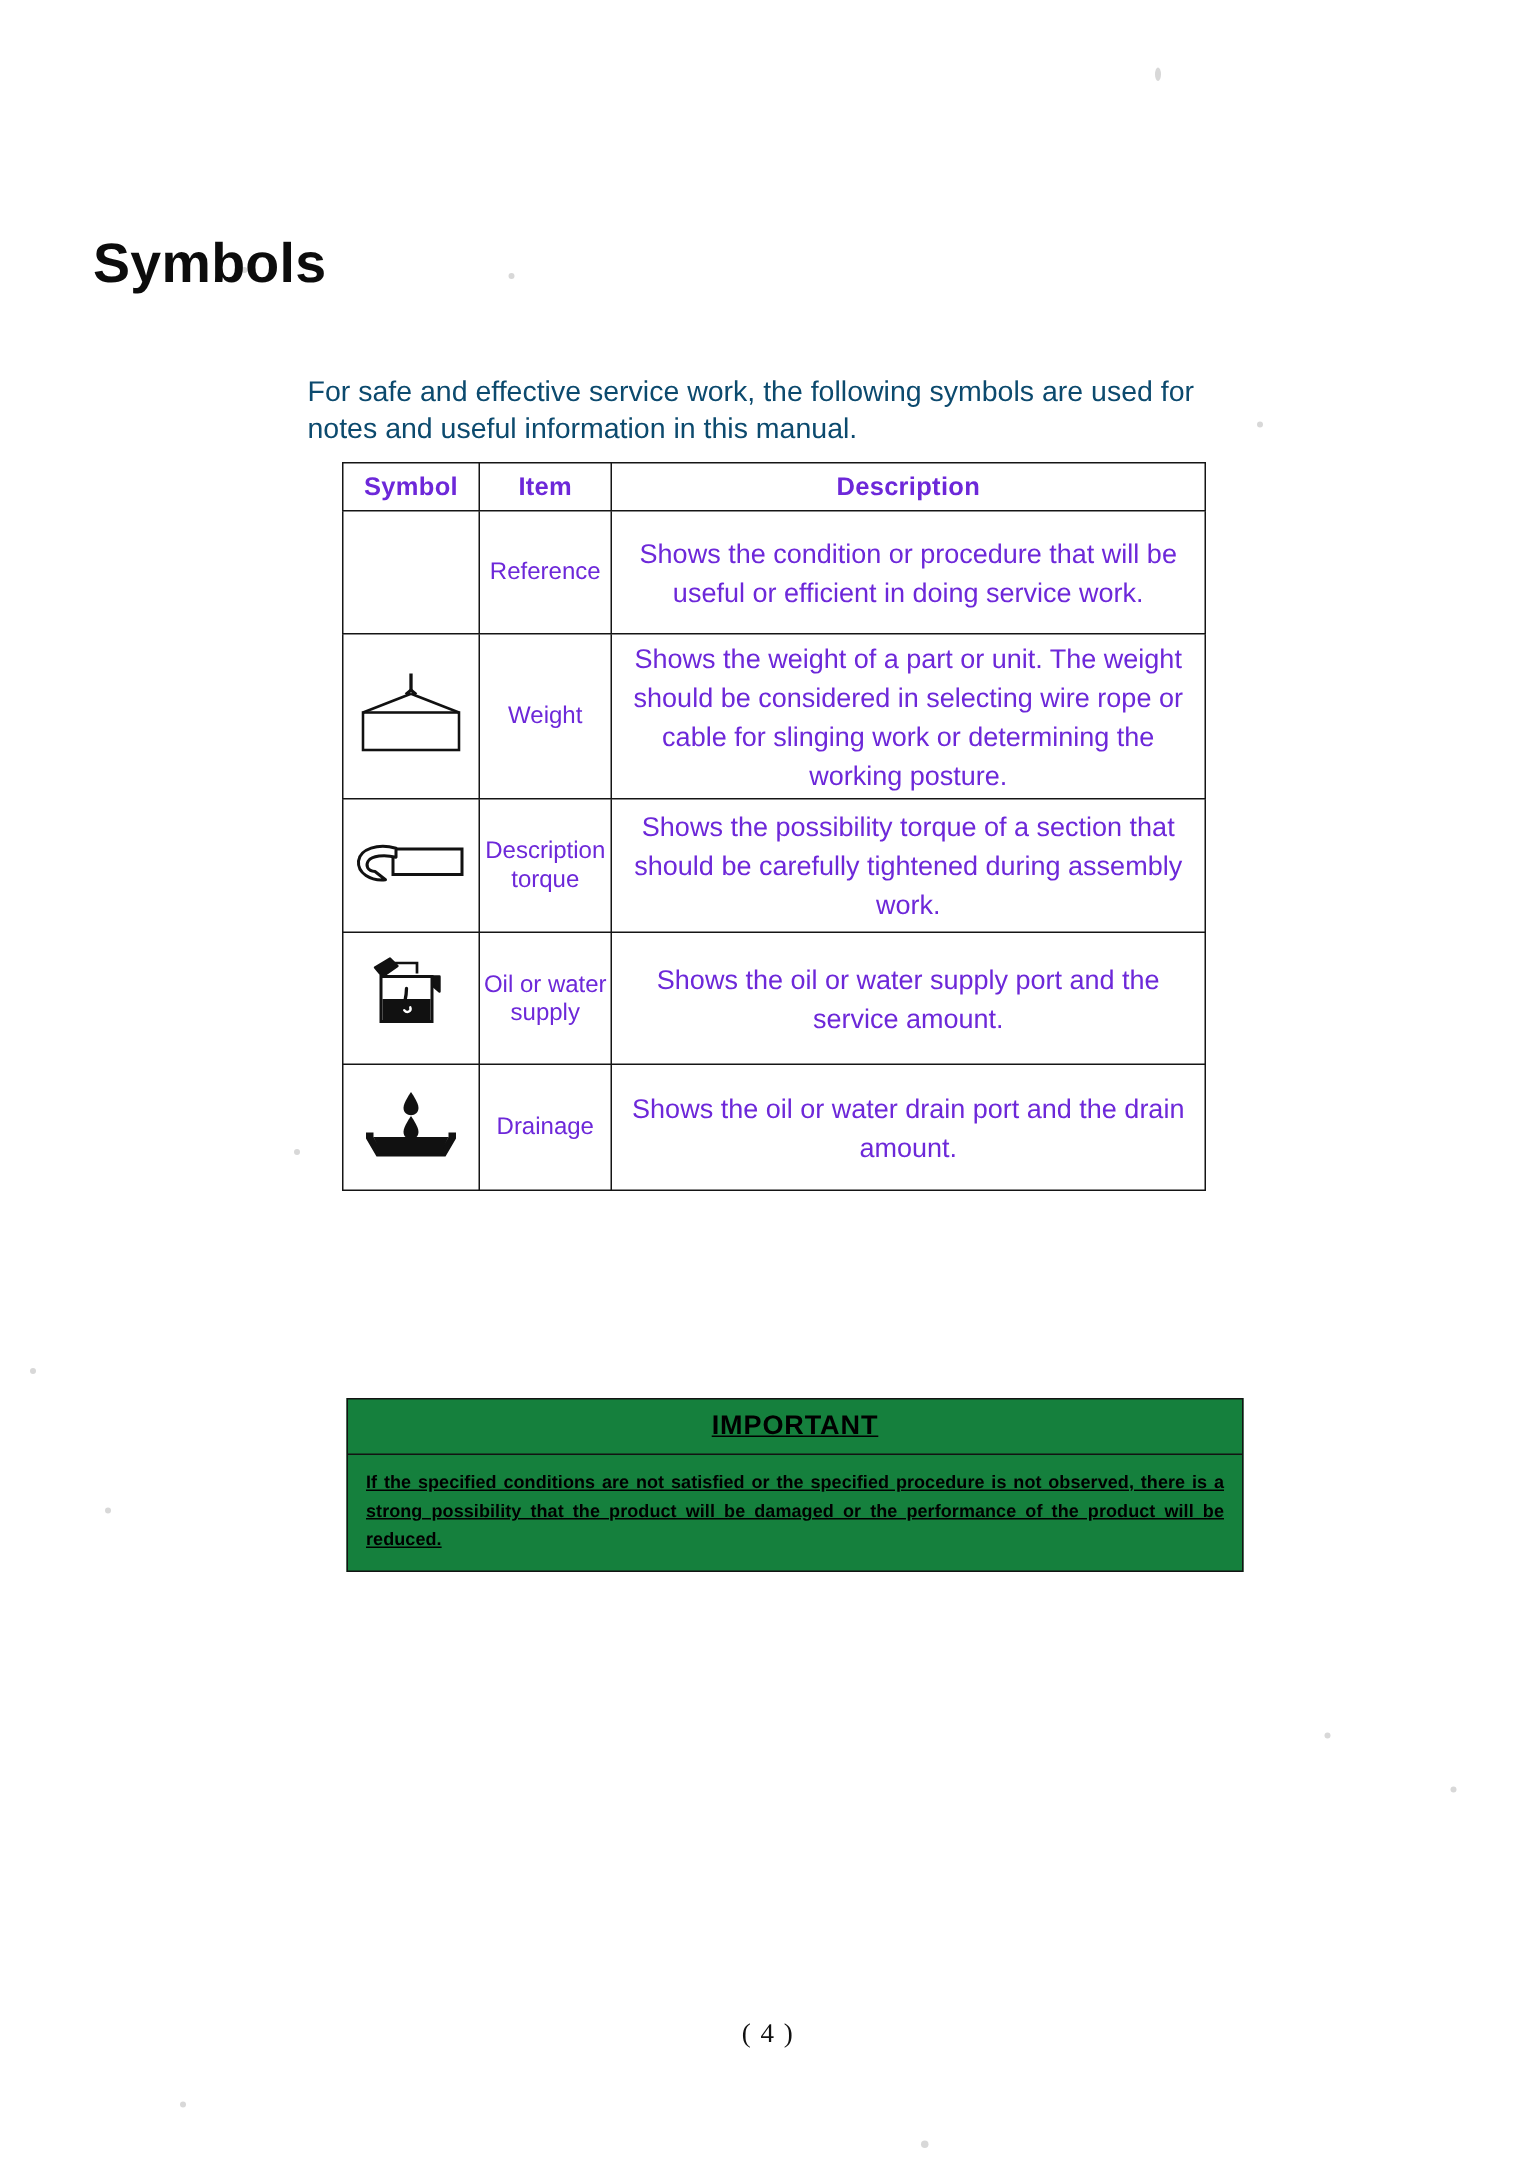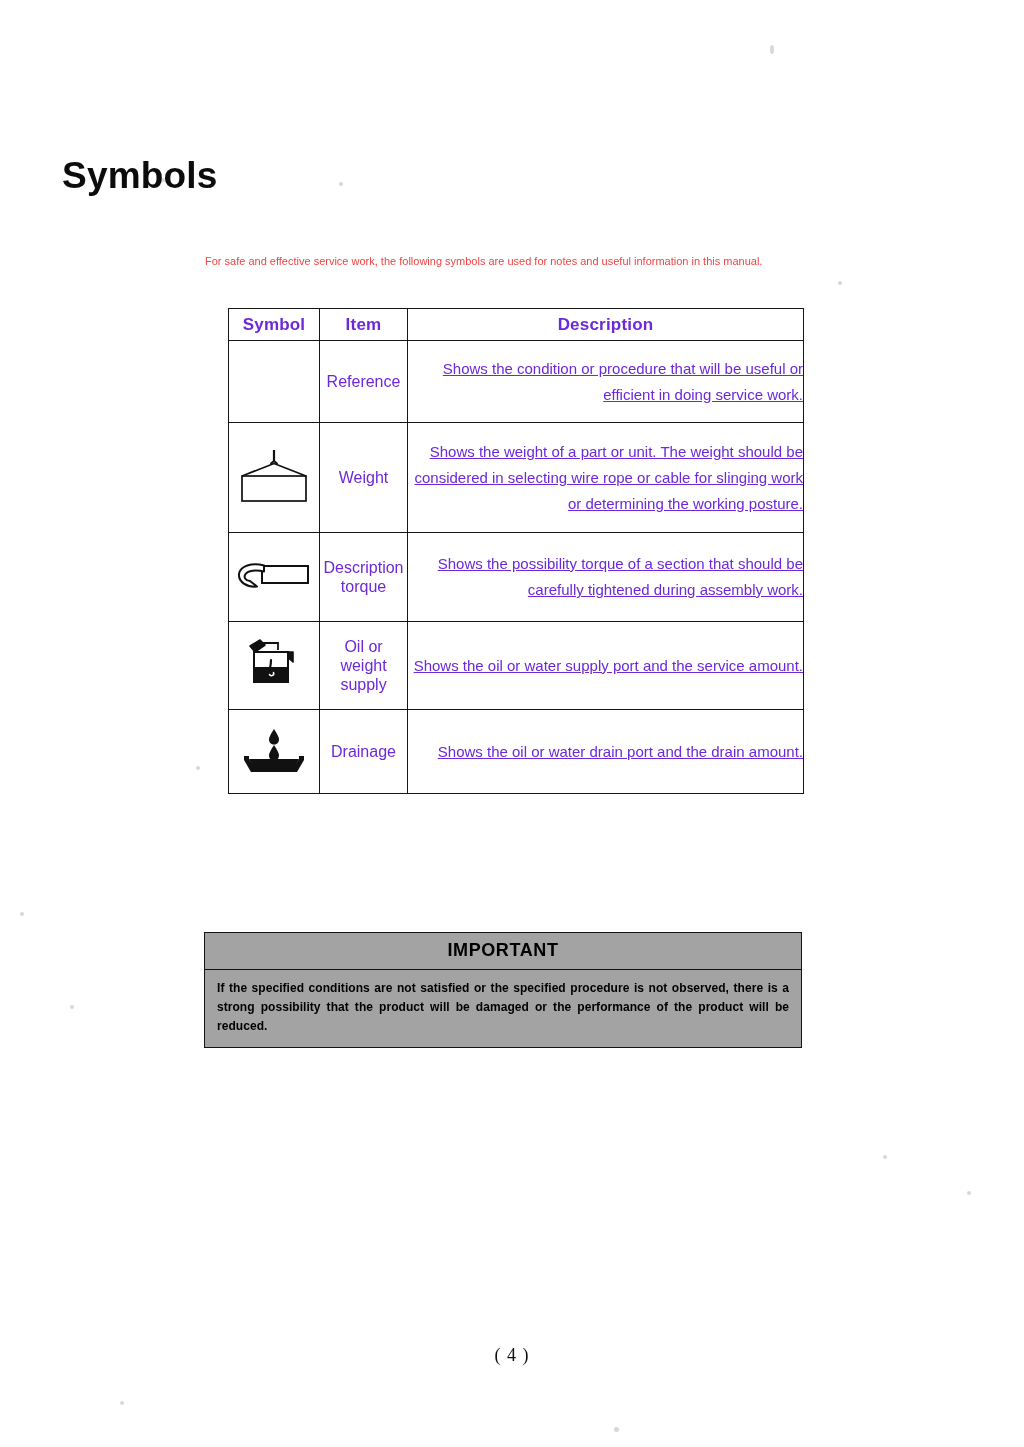--- a/index.html
+++ b/index.html
@@ -28,23 +28,23 @@
     letter-spacing: 0.2px;
     color: #0c0c0c;
   }
 
   
   .intro {
     position: absolute;
     left: 205px;
     top: 249px;
     width: 620px;
-    font-size: 11px;
+    font-size: 19px;
     line-height: 25px;
-    color: #ef4444;
+    color: #0c4a6e;
   }
 
   
   .symbols-table {
     position: absolute;
     left: 228px;
     top: 308px;
     width: 572px;
     border-collapse: collapse;
     table-layout: fixed;
@@ -70,41 +70,41 @@
     text-align: center;
     padding: 6px 2px;
   }
   .cell-item {
     text-align: center;
     font-size: 16px;
     line-height: 19px;
     padding: 4px 3px;
   }
   .cell-desc {
-    font-size: 15px;
+    font-size: 18px;
     line-height: 26px;
     padding: 9px 10px 9px 14px;
-    text-align: right;
-    text-decoration: underline;
+    text-align: center;
   }
 
   
   .icon-box {
     display: inline-block;
     line-height: 0;
   }
 
   
   .important-box {
     position: absolute;
-    left: 204px;
+    left: 231px;
     top: 932px;
     width: 596px;
     border: 1.5px solid #131313;
-    background: #a3a3a3;
+    background: #15803d;
+    text-decoration: underline;
   }
   .important-title {
     text-align: center;
     font-size: 18px;
     font-weight: bold;
     letter-spacing: 0.6px;
     padding: 7px 0 8px 0;
     border-bottom: 1.5px solid #131313;
   }
   .important-body {
@@ -232,21 +232,21 @@
 
               <path d="M10 16 L44 16 L44 46 L10 46 Z" fill="#fff" stroke="#111" stroke-width="2"></path>
 
               <path d="M11 31 L43 31 L43 45 L11 45 Z" fill="#111"></path>
 
               <path d="M27 24 C 27 32, 24 36, 26 39 C 28 41.5, 31 39, 30 36" fill="none" stroke="#111" stroke-width="2.2" stroke-linecap="round"></path>
               <path d="M25.5 38.5 C 27.5 41, 30.5 39, 29.5 36.5" fill="none" stroke="#fff" stroke-width="1.6" stroke-linecap="round"></path>
             </svg>
           </span>
         </td>
-        <td class="cell-item">Oil or weight supply</td>
+        <td class="cell-item">Oil or water supply</td>
         <td class="cell-desc">Shows the oil or water supply port and the service amount.</td>
       </tr>
 
       <tr style="height:84px;">
         <td class="cell-symbol">
           <span class="icon-box">
             <svg width="76" height="54" viewBox="0 0 76 54" aria-hidden="true">
 
               <path d="M38 6 C 38 6, 33 13, 33 16.5 C 33 19.6, 35.3 21.5, 38 21.5 C 40.7 21.5, 43 19.6, 43 16.5 C 43 13, 38 6, 38 6 Z" fill="#111"></path>
 

